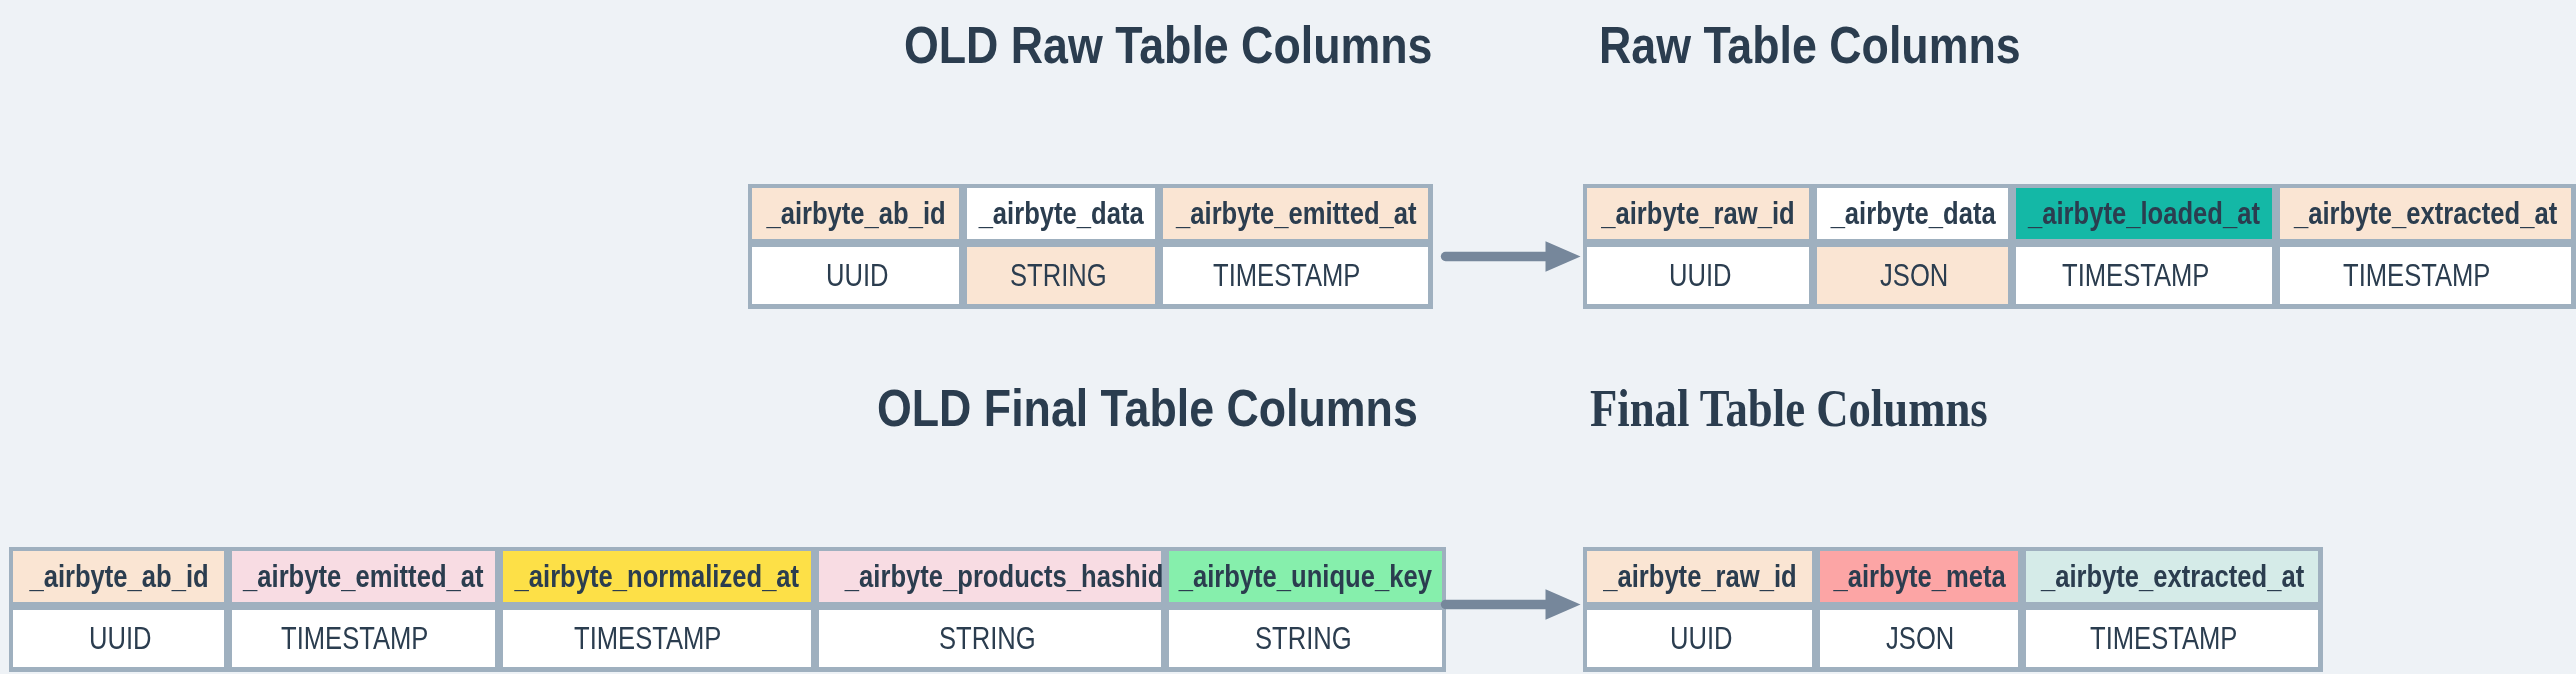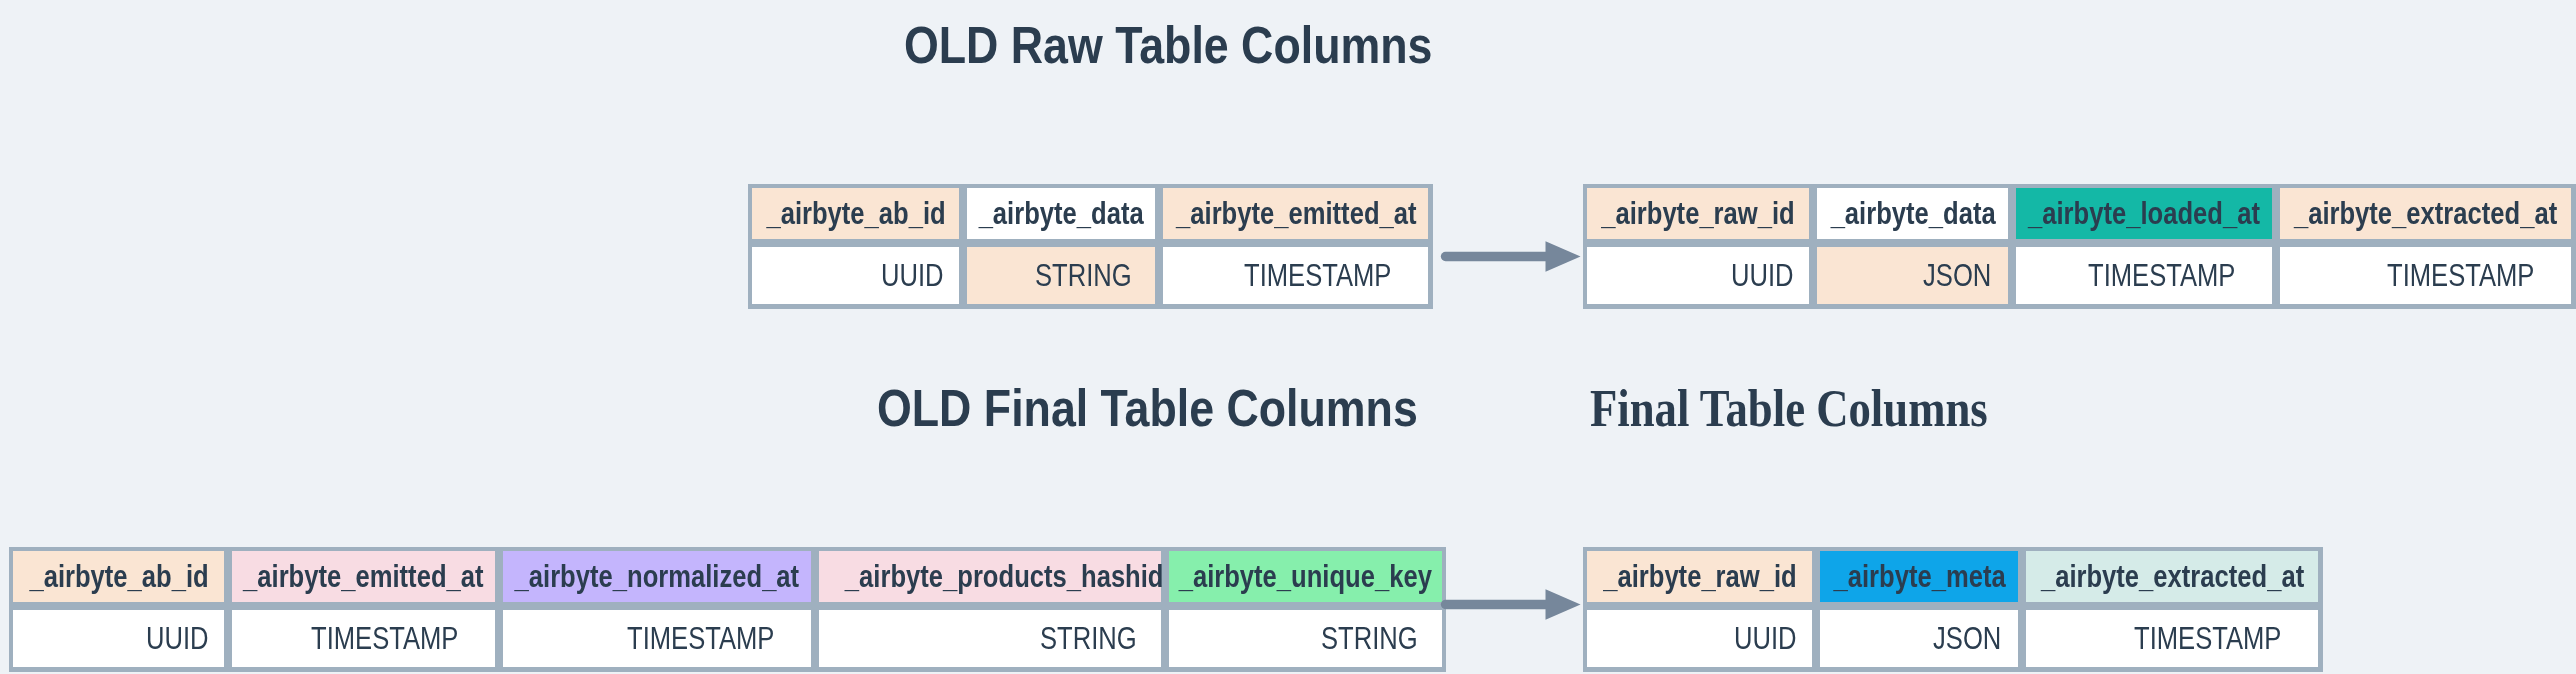--- a/index.html
+++ b/index.html
@@ -38,36 +38,39 @@
   }
   .cell {
     display: flex;
     align-items: center;
     white-space: nowrap;
     overflow: visible;
     font-size: 32px;
     color: var(--text);
   }
   .cell.head { justify-content: center; font-weight: 700; }
-  .cell.val  { justify-content: flex-end; padding-left: 19px; font-weight: 400; }
+  .cell.val  { justify-content: center; padding-left: 19px; font-weight: 400; }
   .cell .ct  { display: inline-block; transform: scaleX(0.8); }
   .cell.head .ct { transform-origin: center; }
   .cell.val  .ct { transform-origin: left center; }
 
   .arrow { position: absolute; }
 </style>
 </head>
 <body>
 
 <div class="canvas">
 
   <h2 class="title" style="left:904px; top:17.5px;">
     <span class="ct">OLD Raw Table Columns</span>
   </h2>
 
+  <h2 class="title" style="left:1599px; top:17.5px;">
+    <span class="ct">Raw Table Columns</span>
+  </h2>
 
   <h2 class="title" style="left:877px; top:381px;">
     <span class="ct">OLD Final Table Columns</span>
   </h2>
 
   <h2 class="title" style="left:1590px; top:381px;font-family:Liberation Serif, serif;">
     <span class="ct">Final Table Columns</span>
   </h2>
 
   <div class="tbl" style="left: 748px; top: 184px; grid-template-columns: 207px 188px 265px;">
@@ -118,21 +121,21 @@
       </div>
     </div>
 
   <div class="tbl" style="left: 8.7px; top: 547px; grid-template-columns: 211px 263px 308px 342px 273px;">
       <div class="cell head" style="background: rgb(250, 229, 211);">
         <span class="ct">_airbyte_ab_id</span>
       </div>
       <div class="cell head" style="background: rgb(248, 220, 227);">
         <span class="ct">_airbyte_emitted_at</span>
       </div>
-      <div class="cell head" style="background: #c4b5fd;">
+      <div class="cell head" style="background: #fde047;">
         <span class="ct">_airbyte_normalized_at</span>
       </div>
       <div class="cell head" style="background: rgb(248, 220, 227); padding-left: 28px;">
         <span class="ct">_airbyte_products_hashid</span>
       </div>
       <div class="cell head" style="background: #86efac;">
         <span class="ct">_airbyte_unique_key</span>
       </div>
       <div class="cell val" style="background: rgb(255, 255, 255);">
         <span class="ct">UUID</span>
@@ -148,21 +151,21 @@
       </div>
       <div class="cell val" style="background: rgb(255, 255, 255);">
         <span class="ct">STRING</span>
       </div>
     </div>
 
   <div class="tbl" style="left: 1583px; top: 547px; grid-template-columns: 225px 198px 292px;">
       <div class="cell head" style="background: rgb(250, 229, 211);">
         <span class="ct">_airbyte_raw_id</span>
       </div>
-      <div class="cell head" style="background: #0ea5e9;">
+      <div class="cell head" style="background: #fca5a5;">
         <span class="ct">_airbyte_meta</span>
       </div>
       <div class="cell head" style="background: rgb(213, 235, 232);">
         <span class="ct">_airbyte_extracted_at</span>
       </div>
       <div class="cell val" style="background: rgb(255, 255, 255);">
         <span class="ct">UUID</span>
       </div>
       <div class="cell val" style="background: rgb(255, 255, 255);">
         <span class="ct">JSON</span>

